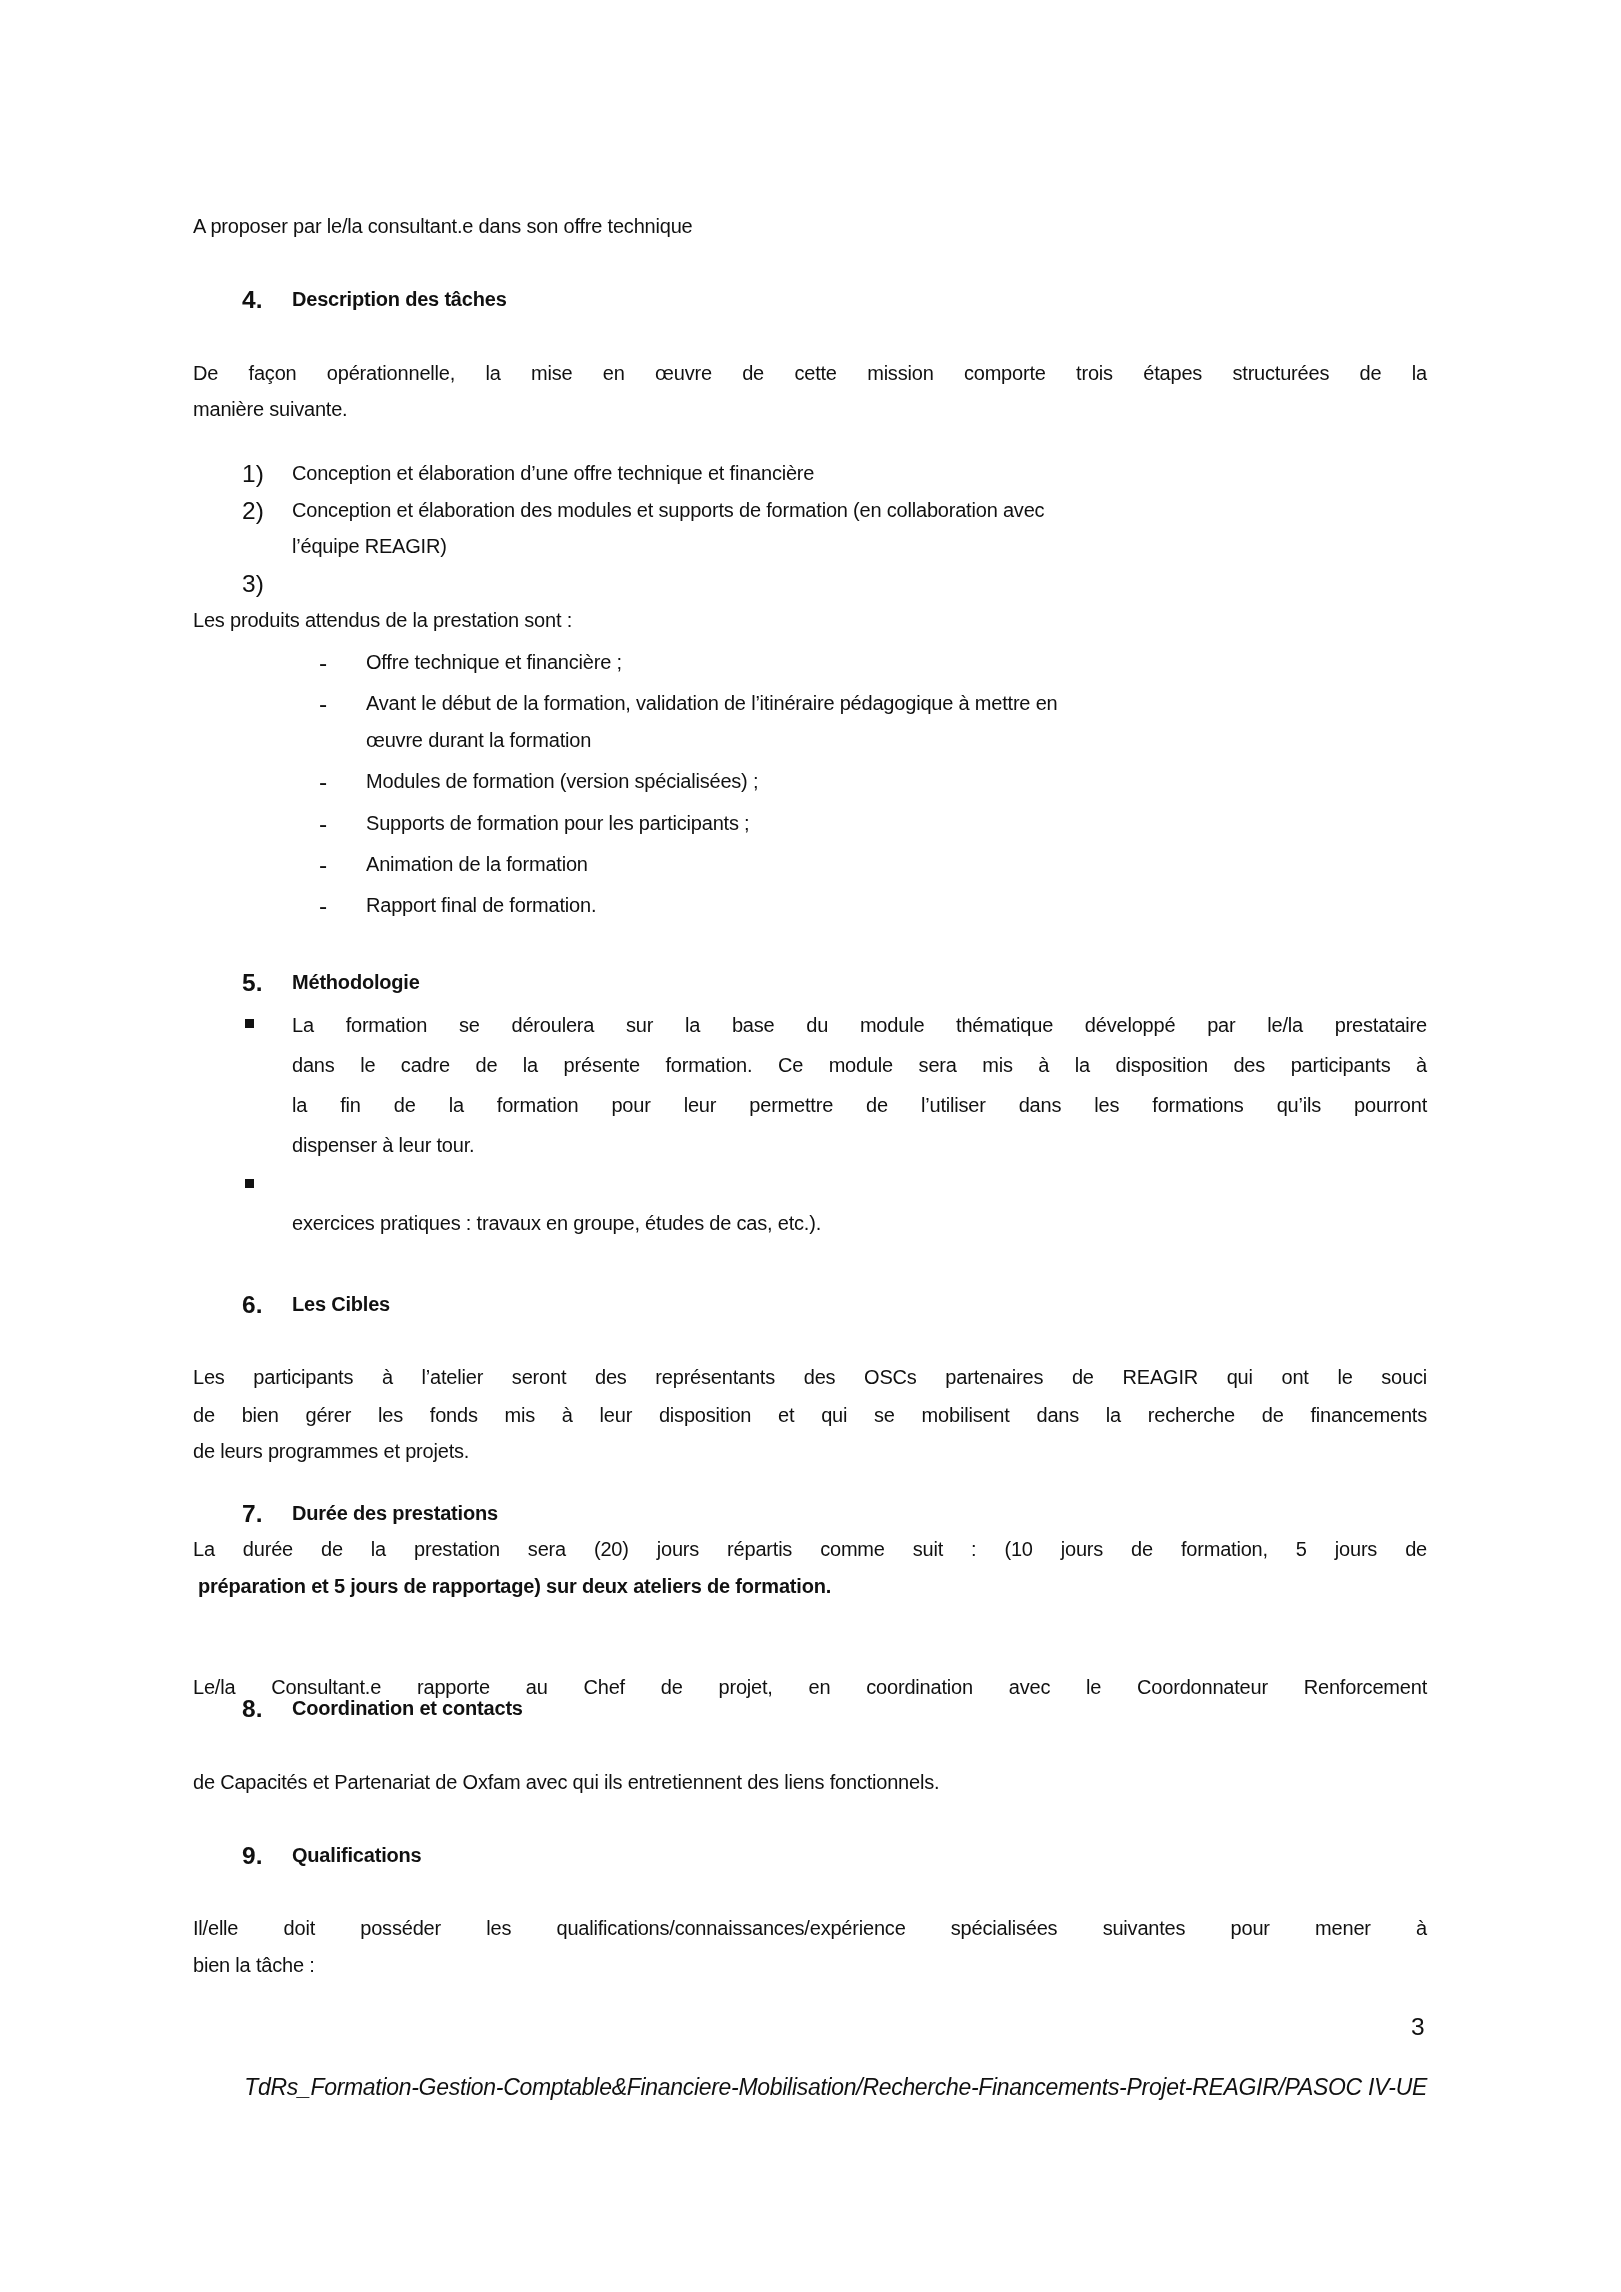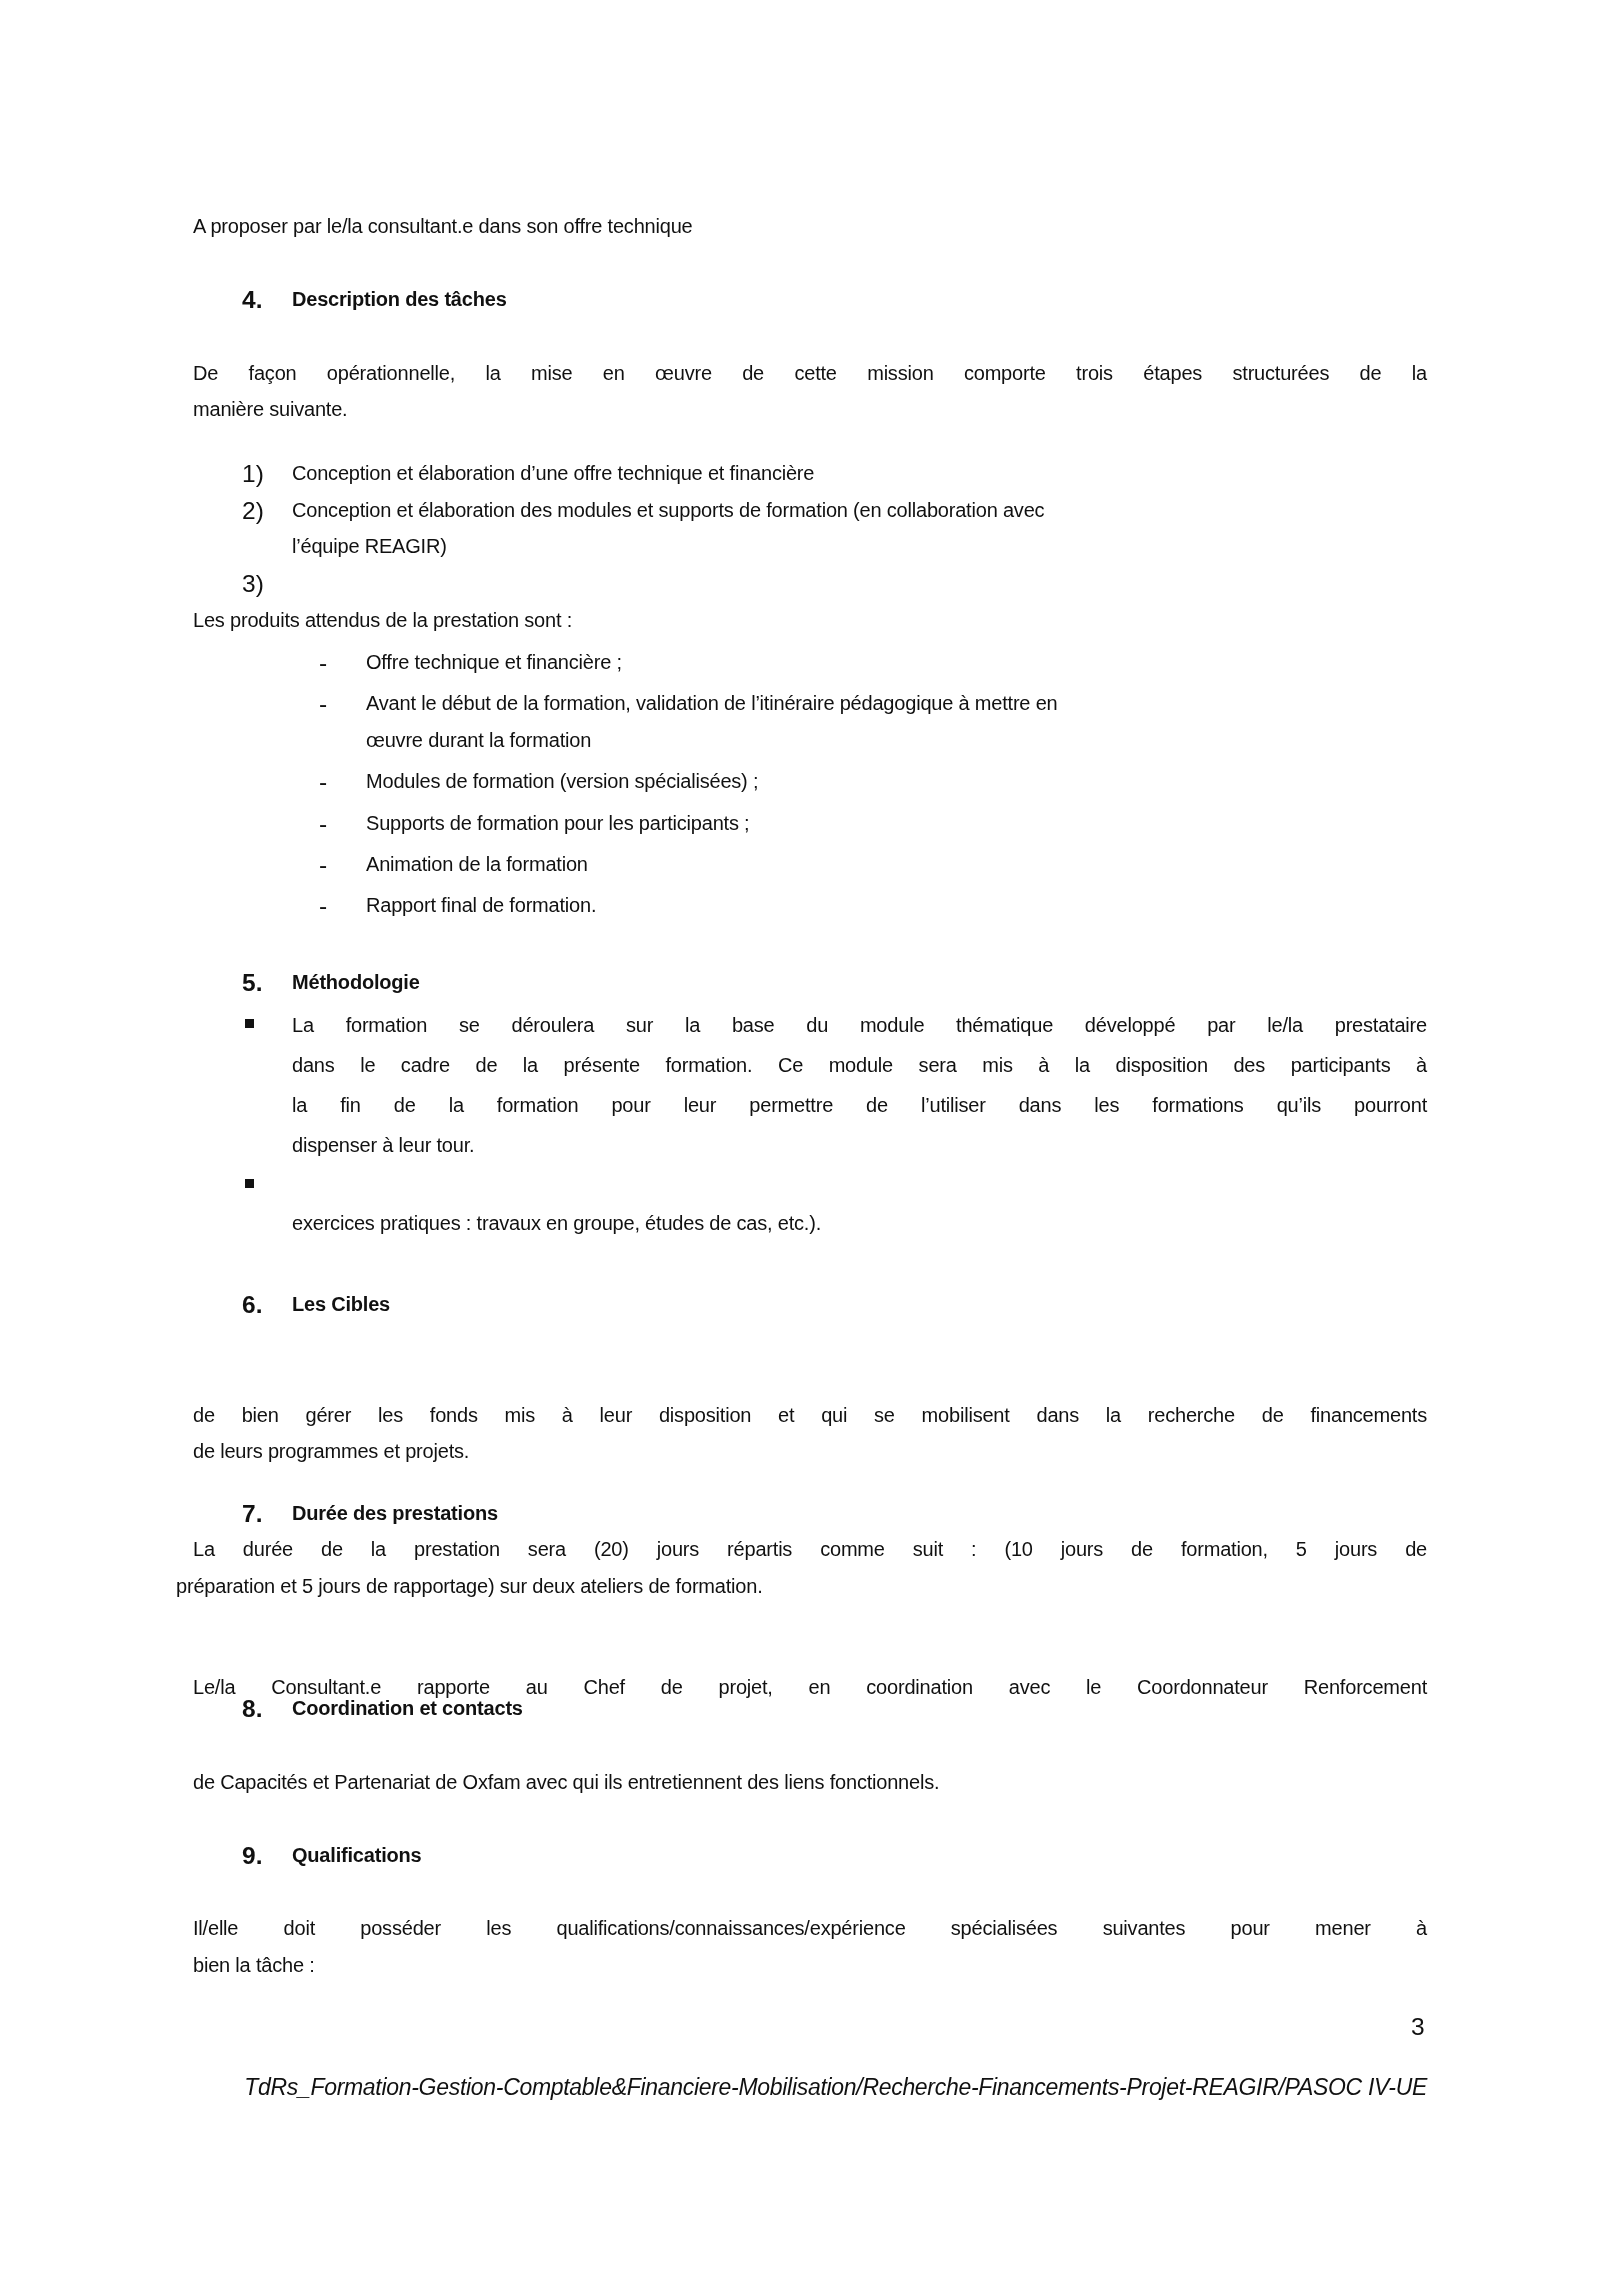--- a/index.html
+++ b/index.html
@@ -66,28 +66,29 @@
   <div class="ln just" style="left:292px; top:1051px; width:1135px;">dans le cadre de la présente formation. Ce module sera mis à la disposition des participants à</div>
   <div class="ln just" style="left:292px; top:1091px; width:1135px;">la fin de la formation pour leur permettre de l’utiliser dans les formations qu’ils pourront</div>
   <div class="ln" style="left:292px; top:1131px;">dispenser à leur tour.</div>
 
   <div class="sq" style="left:245px; top:1179px;"></div>
   <div class="ln" style="left:292px; top:1209px;">exercices pratiques : travaux en groupe, études de cas, etc.).</div>
 
   <div class="num h" style="left:242px; top:1290px;">6.</div>
   <div class="ln h" style="left:292px; top:1290px;">Les Cibles</div>
 
+  <div class="ln just" style="left:193px; top:1363px; width:1234px;">Les participants à l’atelier seront des représentants des OSCs partenaires de REAGIR qui ont le souci</div>
   <div class="ln just" style="left:193px; top:1401px; width:1234px;">de bien gérer les fonds mis à leur disposition et qui se mobilisent dans la recherche de financements</div>
   <div class="ln" style="left:193px; top:1437px;">de leurs programmes et projets.</div>
 
   <div class="num h" style="left:242px; top:1499px;">7.</div>
   <div class="ln h" style="left:292px; top:1499px;">Durée des prestations</div>
 
   <div class="ln just" style="left:193px; top:1535px; width:1234px;">La durée de la prestation sera (20) jours répartis comme suit : (10 jours de formation, 5 jours de</div>
-  <div class="ln" style="left:176px; top:1572px;">préparation et 5 jours de rapportage) sur deux ateliers de formation.</div>
+  <div class="ln" style="left:198px; top:1572px;font-weight:bold;">préparation et 5 jours de rapportage) sur deux ateliers de formation.</div>
 
   <div class="num h" style="left:242px; top:1694px;">8.</div>
   <div class="ln h" style="left:292px; top:1694px;">Coordination et contacts</div>
 
   <div class="ln just" style="left:193px; top:1673px; width:1234px;">Le/la Consultant.e rapporte au Chef de projet, en coordination avec le Coordonnateur Renforcement</div>
   <div class="ln" style="left:193px; top:1768px;">de Capacités et Partenariat de Oxfam avec qui ils entretiennent des liens fonctionnels.</div>
 
   <div class="num h" style="left:242px; top:1841px;">9.</div>
   <div class="ln h" style="left:292px; top:1841px;">Qualifications</div>
 

